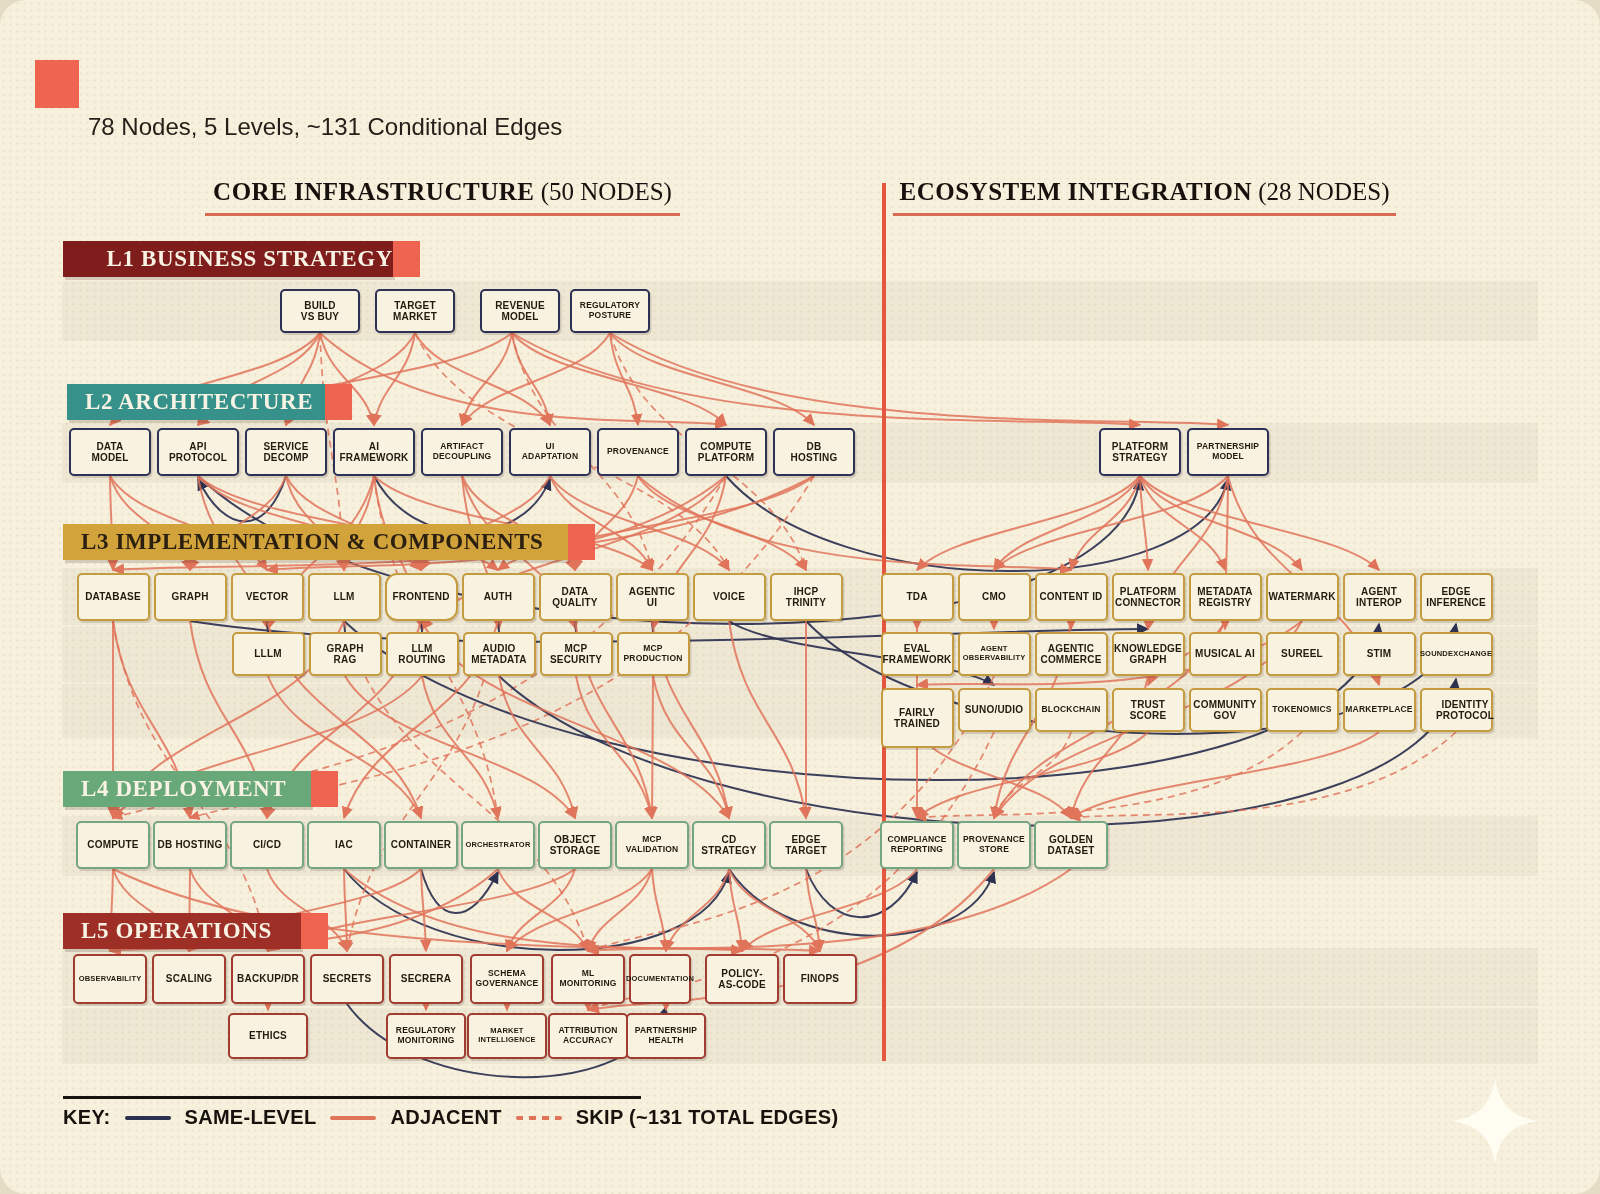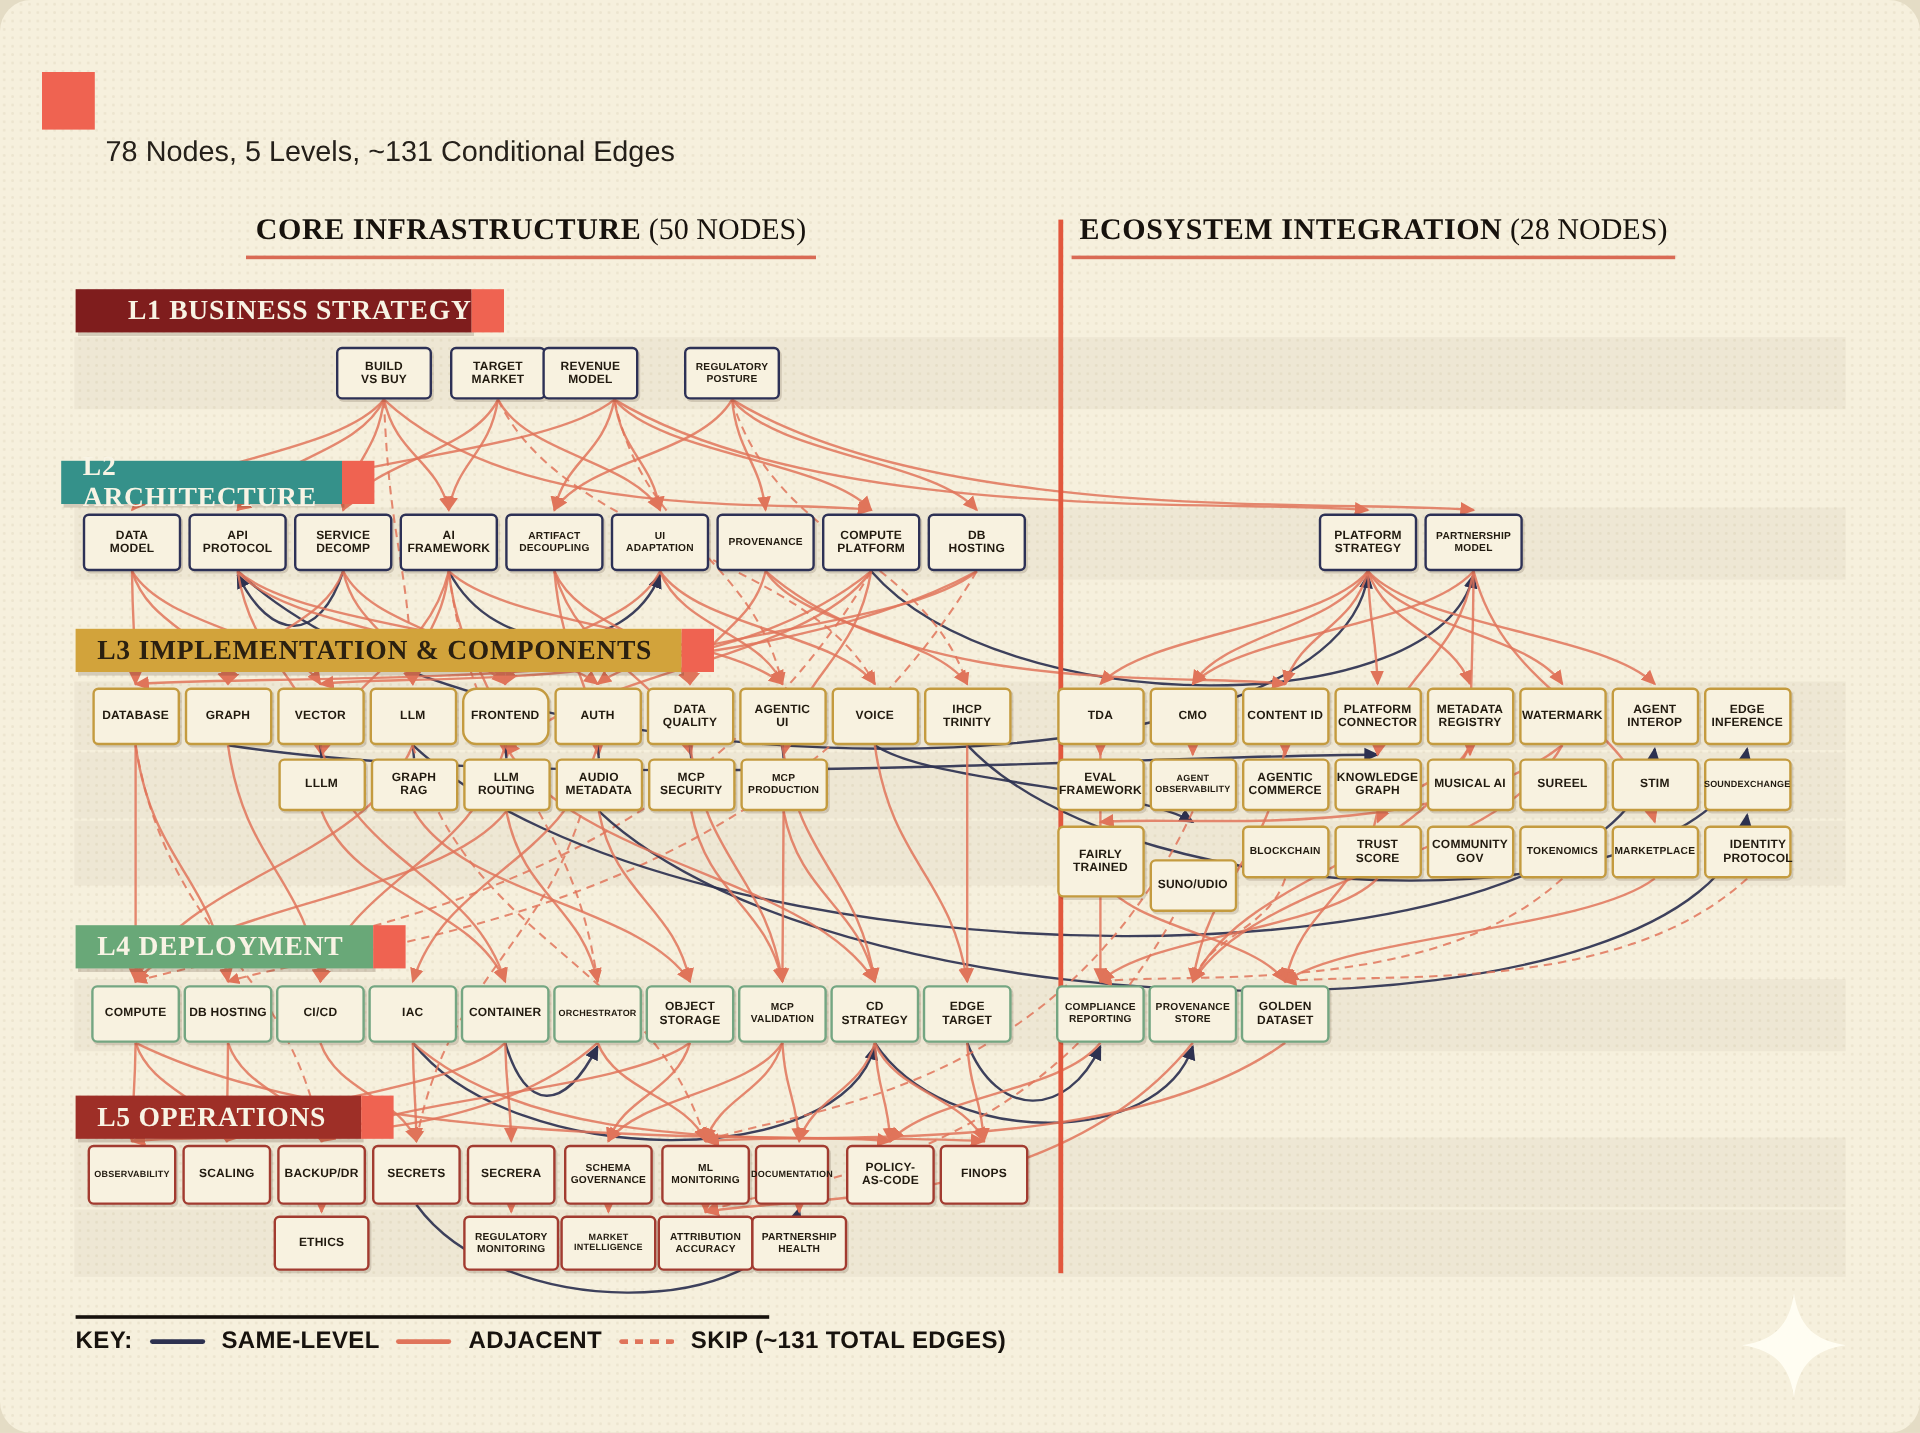--- a/index.html
+++ b/index.html
@@ -23,21 +23,21 @@
   .sec-left{left:205px;width:475px;}
   .sec-right{left:893px;width:503px;}
   .divider{position:absolute;left:882px;top:183px;width:4px;height:878px;background:#e2573d;z-index:3;}
 
   
   .lvlbar{position:absolute;height:36px;display:flex;align-items:center;padding-left:18px;box-sizing:border-box;
     font-family:"Liberation Serif",serif;font-weight:bold;font-size:23px;letter-spacing:0.6px;color:#f8f3e4;z-index:6;
     box-shadow:2px 3px 0 rgba(60,40,20,0.18);}
   .lvlbar .accent{position:absolute;right:-27px;top:0;width:27px;height:100%;background:#ef6351;}
   .bar-l1{left:63px;top:241px;width:330px;background:#7f1d1d;justify-content:flex-end;}
-  .bar-l2{left:51px;top:384px;width:234px;background:#35918a;justify-content:flex-end;}
+  .bar-l2{left:67px;top:384px;width:258px;background:#35918a;}
   .bar-l3{left:63px;top:524px;width:505px;background:#d2a33b;color:#2b2010;}
   .bar-l4{left:63px;top:771px;width:248px;background:#69a878;}
   .bar-l5{left:63px;top:913px;width:238px;background:#9e2f27;}
 
   
   .node{position:absolute;background:#f8f2e0;border:2.5px solid #2d3156;border-radius:5px;z-index:5;
     display:flex;align-items:center;justify-content:center;text-align:center;
     font-weight:bold;color:#211a0f;line-height:1.15;letter-spacing:0.2px;white-space:pre-line;
     box-shadow:1.5px 2px 0 rgba(60,40,20,0.16);box-sizing:border-box;padding:2px;}
   .n-navy{border-color:#2d3156;}
@@ -272,21 +272,21 @@
         <path d="M 588 1004 C 588 1007, 588 1007.3, 588 1010" fill="none" stroke="#e0745a" stroke-width="2" stroke-opacity="0.85" marker-end="url(#m_adj)"></path>
         <path d="M 666 1004 C 666 1007, 666 1007.3, 666 1010" fill="none" stroke="#e0745a" stroke-width="2" stroke-opacity="0.85" marker-end="url(#m_adj)"></path>
       </g>
   </svg>
 
   <div id="nodes">
       <div class="node n-navy" style="left: 280px; top: 289px; width: 80px; height: 44px; font-size: 10px;">BUILD
 VS BUY</div>
       <div class="node n-navy" style="left: 375px; top: 289px; width: 80px; height: 44px; font-size: 10px;">TARGET
 MARKET</div>
-      <div class="node n-navy" style="left: 452px; top: 289px; width: 80px; height: 44px; font-size: 10px;">REVENUE
+      <div class="node n-navy" style="left: 480px; top: 289px; width: 80px; height: 44px; font-size: 10px;">REVENUE
 MODEL</div>
       <div class="node n-navy" style="left: 570px; top: 289px; width: 80px; height: 44px; font-size: 8.5px;">REGULATORY
 POSTURE</div>
       <div class="node n-navy" style="left: 69px; top: 428px; width: 82px; height: 48px; font-size: 10px;">DATA
 MODEL</div>
       <div class="node n-navy" style="left: 157px; top: 428px; width: 82px; height: 48px; font-size: 10px;">API
 PROTOCOL</div>
       <div class="node n-navy" style="left: 245px; top: 428px; width: 82px; height: 48px; font-size: 10px;">SERVICE
 DECOMP</div>
       <div class="node n-navy" style="left: 333px; top: 428px; width: 82px; height: 48px; font-size: 10px;">AI
@@ -347,21 +347,21 @@
       <div class="node n-gold" style="left: 1034.5px; top: 632px; width: 73px; height: 44px; font-size: 10px;">AGENTIC
 COMMERCE</div>
       <div class="node n-gold" style="left: 1111.5px; top: 632px; width: 73px; height: 44px; font-size: 10px;">KNOWLEDGE
 GRAPH</div>
       <div class="node n-gold" style="left: 1188.5px; top: 632px; width: 73px; height: 44px; font-size: 10px;">MUSICAL AI</div>
       <div class="node n-gold" style="left: 1265.5px; top: 632px; width: 73px; height: 44px; font-size: 10px;">SUREEL</div>
       <div class="node n-gold" style="left: 1342.5px; top: 632px; width: 73px; height: 44px; font-size: 10px;">STIM</div>
       <div class="node n-gold" style="left: 1419.5px; top: 632px; width: 73px; height: 44px; font-size: 7.5px;">SOUNDEXCHANGE</div>
       <div class="node n-gold" style="left: 880.5px; top: 688px; width: 73px; height: 60px; font-size: 10px;">FAIRLY
 TRAINED</div>
-      <div class="node n-gold" style="left: 957.5px; top: 688px; width: 73px; height: 44px; font-size: 10px; margin-top: 28px;">SUNO/UDIO</div>
+      <div class="node n-gold" style="left: 957.5px; top: 688px; width: 73px; height: 44px; font-size: 10px;">SUNO/UDIO</div>
       <div class="node n-gold" style="left: 1034.5px; top: 688px; width: 73px; height: 44px; font-size: 8.5px;">BLOCKCHAIN</div>
       <div class="node n-gold" style="left: 1111.5px; top: 688px; width: 73px; height: 44px; font-size: 10px;">TRUST
 SCORE</div>
       <div class="node n-gold" style="left: 1188.5px; top: 688px; width: 73px; height: 44px; font-size: 10px;">COMMUNITY
 GOV</div>
       <div class="node n-gold" style="left: 1265.5px; top: 688px; width: 73px; height: 44px; font-size: 8.5px;">TOKENOMICS</div>
       <div class="node n-gold" style="left: 1342.5px; top: 688px; width: 73px; height: 44px; font-size: 8.5px;">MARKETPLACE</div>
       <div class="node n-gold" style="left: 1419.5px; top: 688px; width: 73px; height: 44px; font-size: 10px; padding-left: 20px;">IDENTITY
 PROTOCOL</div>
       <div class="node n-green" style="left: 76px; top: 821px; width: 74px; height: 48px; font-size: 10px;">COMPUTE</div>

